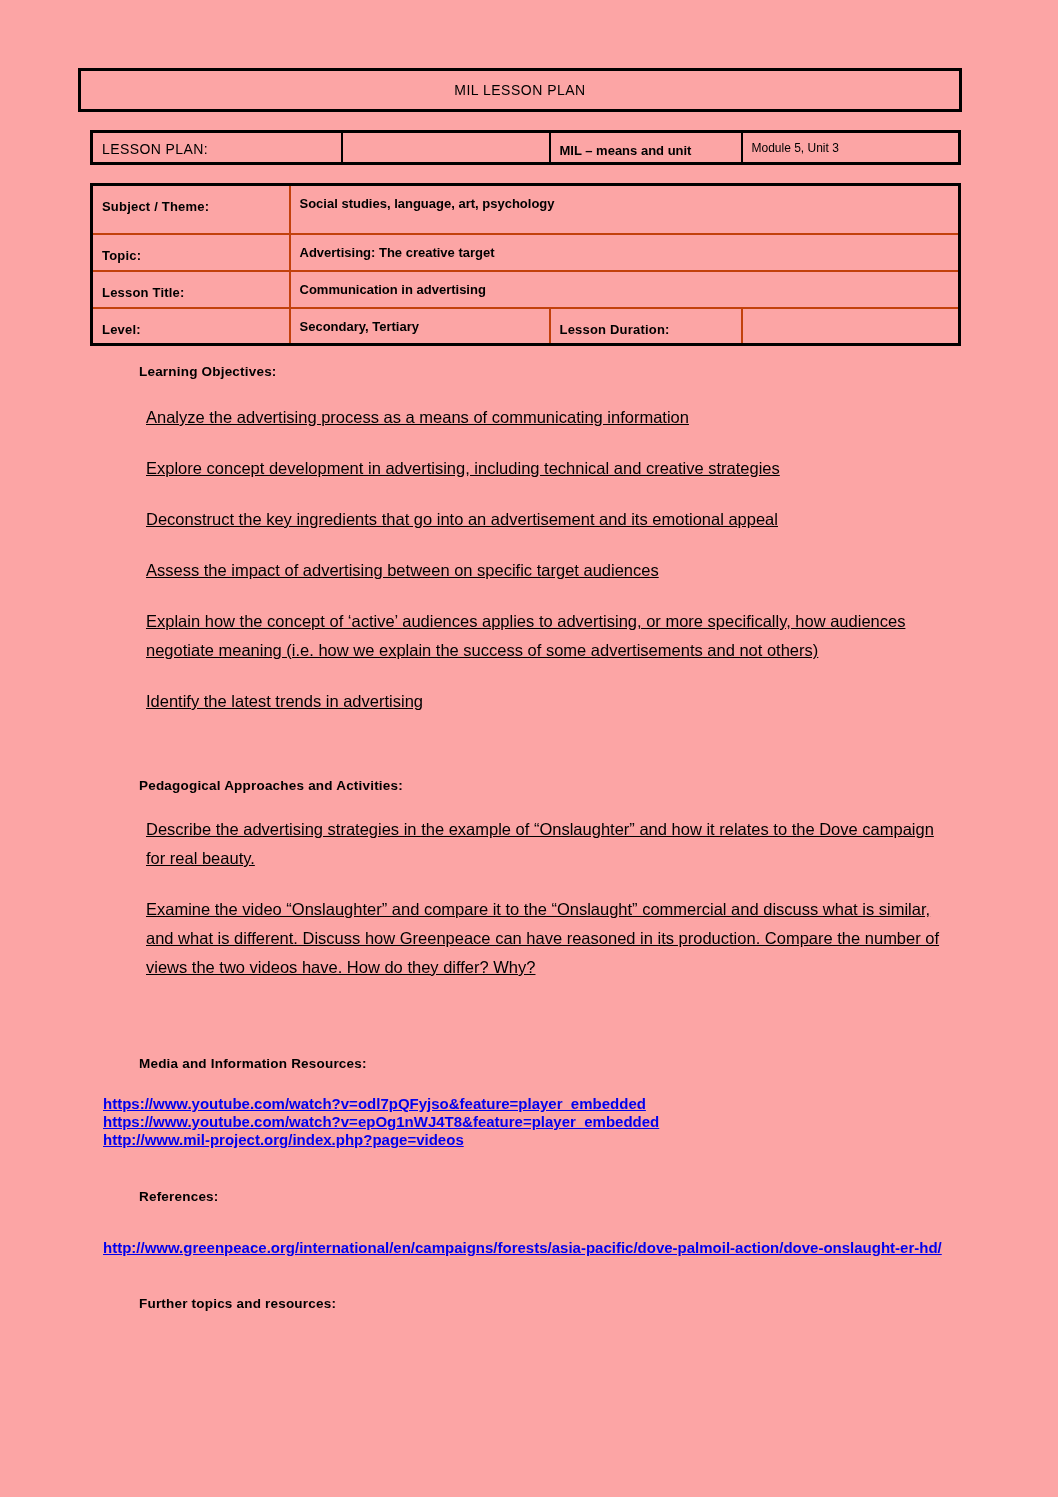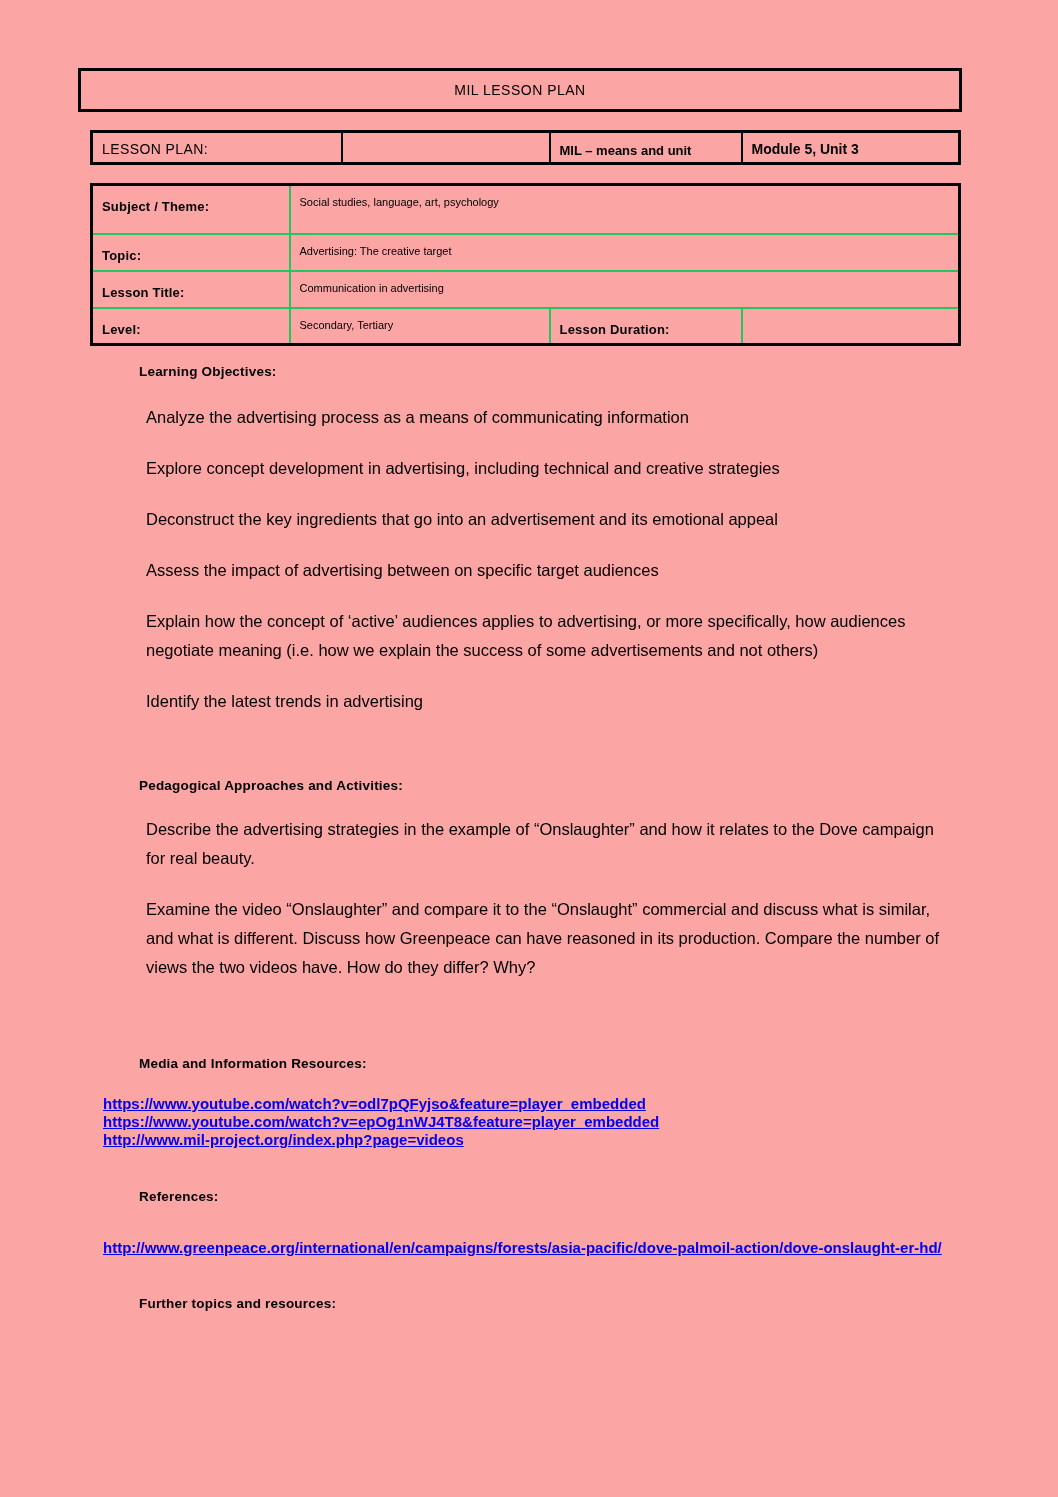--- a/index.html
+++ b/index.html
@@ -37,36 +37,36 @@
 
   .header-table {
     position: absolute;
     left: 90px; top: 130px;
     width: 868px;
     border: 3px solid #000;
   }
   .header-table td { border: 2px solid #000; height: 31px; }
   .header-table .lp-label { font-size: 14px; letter-spacing: 0.4px; }
   .header-table .mil-label { font-size: 13px; font-weight: bold; padding-top: 10px; }
-  .header-table .mil-value { font-size: 14px; font-weight: bold; }
+  .header-table .mil-value { font-size: 12px; font-weight: normal; }
 
   .info-table {
     position: absolute;
     left: 90px; top: 183px;
     width: 868px;
     border: 3px solid #000;
   }
-  .info-table td { border: 2px solid #22c55e; }
+  .info-table td { border: 2px solid #c2410c; }
   .info-table .label-cell {
     font-size: 13px;
     font-weight: bold;
     padding-top: 13px;
     letter-spacing: 0.2px;
   }
-  .info-table .value-cell { font-size: 11px; font-weight: normal; padding-top: 10px; }
+  .info-table .value-cell { font-size: 13px; font-weight: bold; padding-top: 10px; }
   .info-table tr.r1 td { height: 49px; }
   .info-table tr.r2 td, .info-table tr.r3 td, .info-table tr.r4 td { height: 37px; }
 
   
   .content {
     position: absolute;
     left: 103px; top: 364px;
     width: 861px;
   }
   .section-heading {
@@ -74,21 +74,21 @@
     font-weight: bold;
     letter-spacing: 0.2px;
     margin-left: 36px;
   }
   .body-text {
     margin-left: 43px;
     margin-right: 8px;
     font-size: 16.5px;
     line-height: 29px;
   }
-  p.body-text { margin-bottom: 17px; }
+  p.body-text { margin-bottom: 17px; text-decoration: underline; }
   .para-block p.body-text { margin-bottom: 22px; }
 
   .lo-heading { margin-bottom: 24px; }
   .pa-heading { margin-top: 62px; margin-bottom: 22px; }
   .mir-heading { margin-top: 74px; margin-bottom: 24px; }
   .ref-heading { margin-top: 40px; margin-bottom: 34px; }
   .ftr-heading { margin-top: 38px; }
 
   .links-block { margin-top: 16px; }
   a.doc-link {

